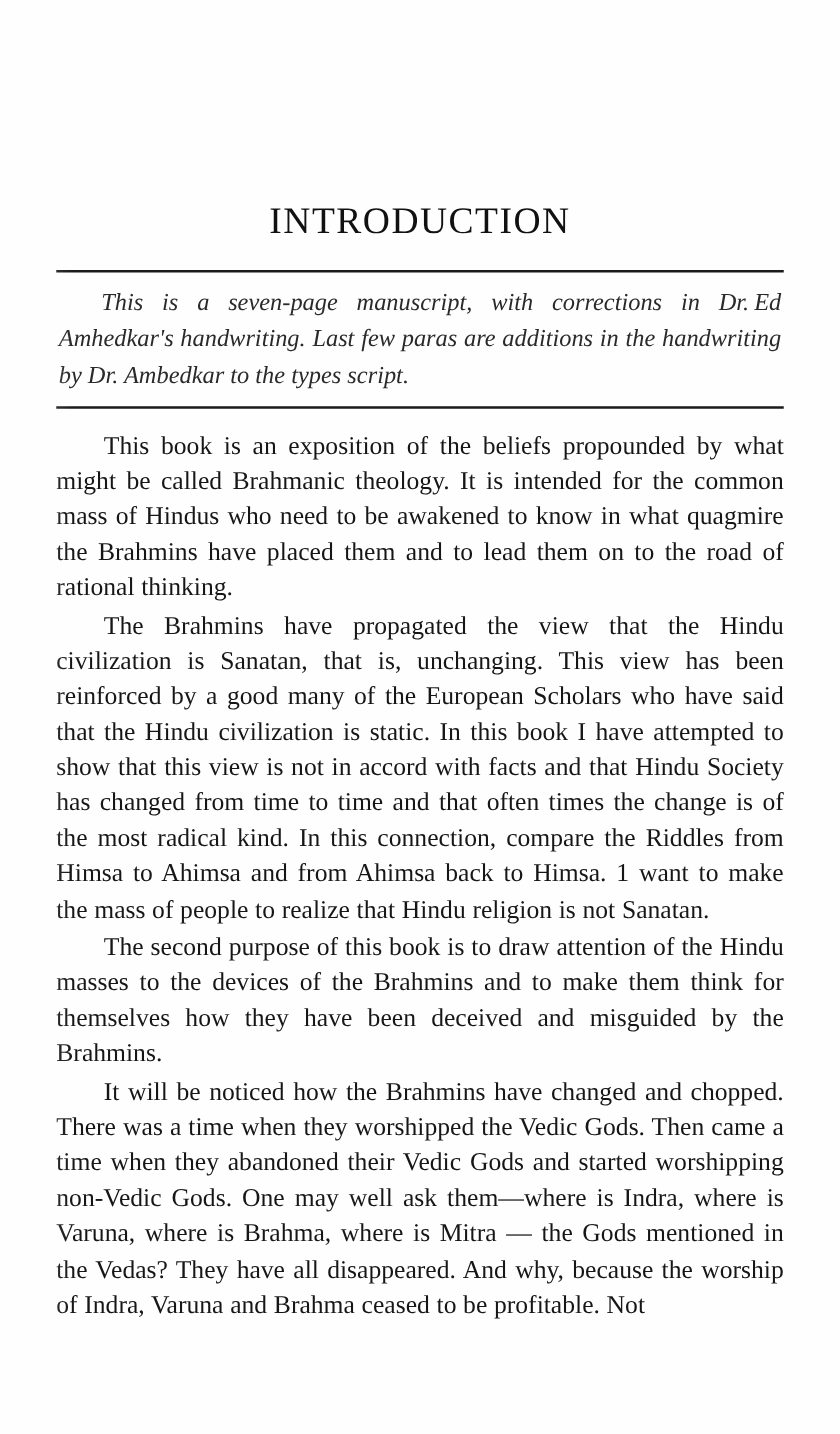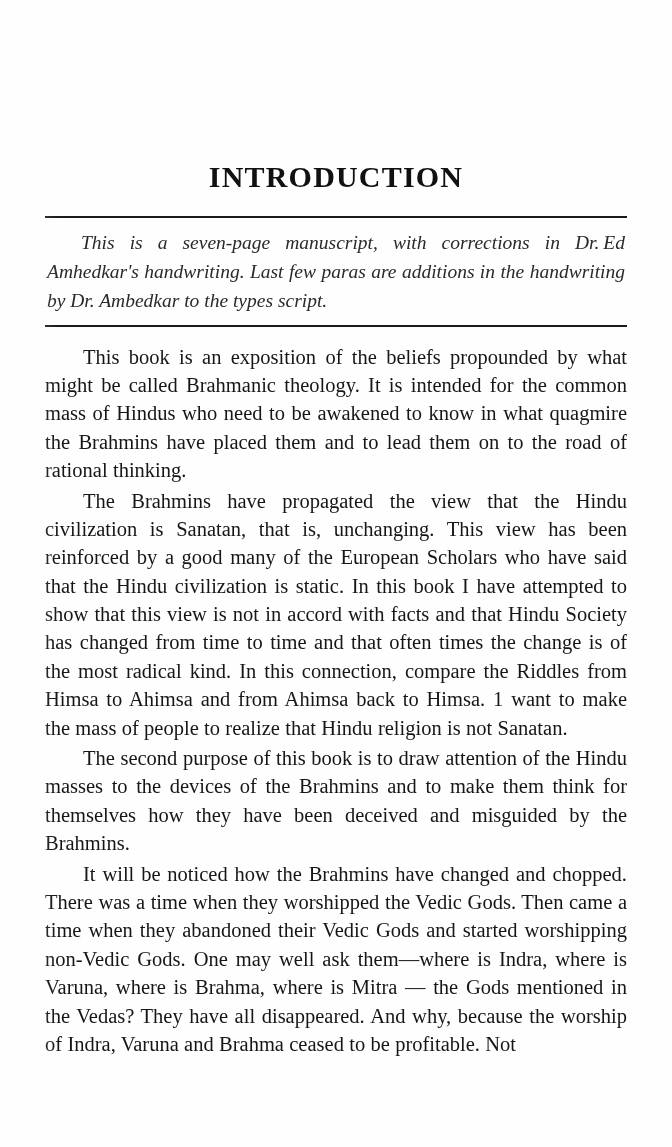--- a/index.html
+++ b/index.html
@@ -27,21 +27,21 @@
   }
   .content {
     position: absolute;
     left: 45px;
     top: 160px;
     width: 582px;
   }
   .page-title {
     text-align: center;
     font-size: 30px;
-    font-weight: bold;
+    font-weight: normal;
     letter-spacing: 1.2px;
     font-family: "Liberation Serif", serif;
     margin: 0 0 22px 0;
     color: #111;
   }
   .rule {
     height: 2px;
     background: #1b1b1b;
     width: 100%;
     margin: 0;

